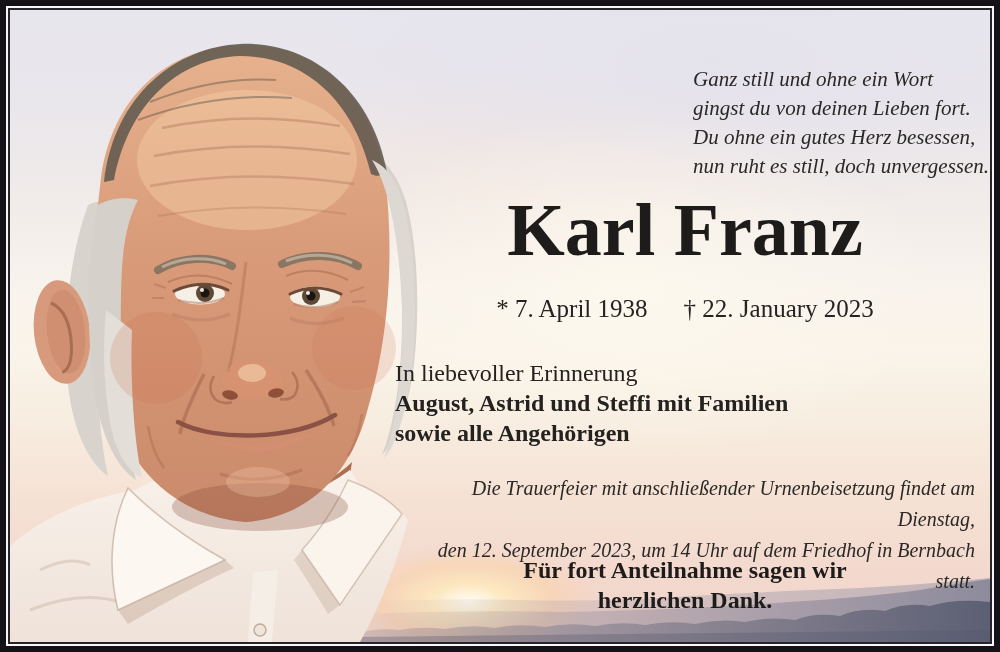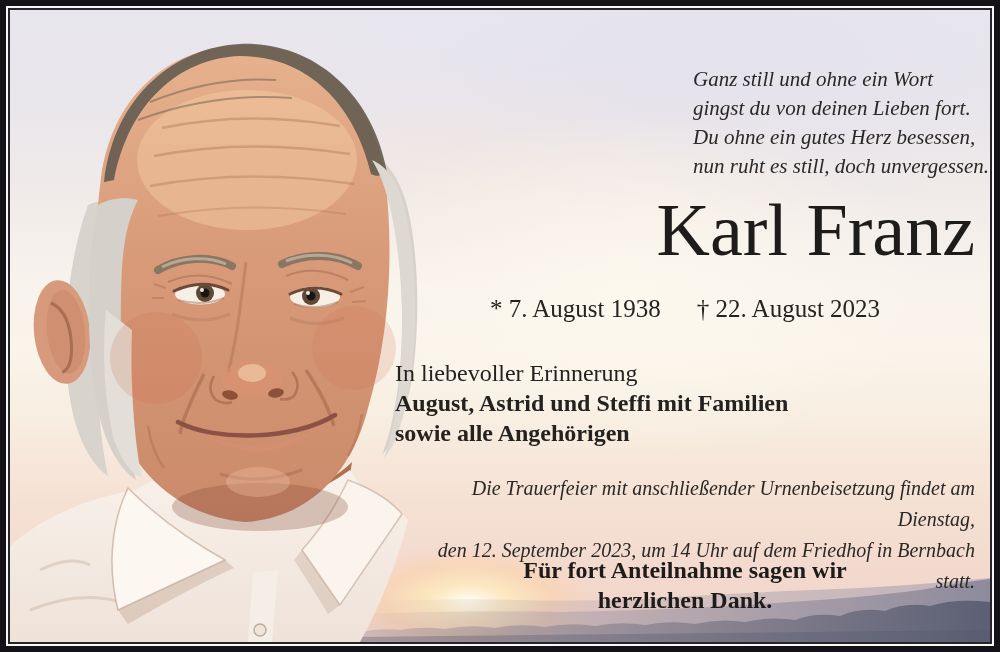--- a/index.html
+++ b/index.html
@@ -13,21 +13,21 @@
           radial-gradient(ellipse 420px 160px at 52% 27%, rgba(247,228,218,0.45), rgba(247,228,218,0) 75%),
           linear-gradient(180deg,#e8e6ed 0%,#e9e6ec 14%,#f0ebe9 29%,#f8f3ec 44%,#faf4ea 54%,
                           #f7ecdf 66%,#f5e1d4 78%,#f3d8cd 90%,#eed2c9 100%);}
   .sun{position:absolute;left:330px;top:486px;width:340px;height:146px;pointer-events:none;
        background:radial-gradient(ellipse 50% 50% at 38% 72%, #fffdf2 0%, rgba(253,233,192,0.95) 22%,
                   rgba(251,211,168,0.55) 50%, rgba(248,202,172,0) 75%);}
   .hills{position:absolute;left:350px;bottom:0;width:630px;height:92px;}
   .portrait{position:absolute;left:0;bottom:0;width:455px;height:632px;}
   .txt{position:absolute;line-height:1.2;margin-top:26px;}
   .poem{left:683px;top:29px;font-style:italic;font-size:21px;line-height:29px;color:#2a2826;}
-  .name{left:385px;top:157px;width:580px;text-align:right;font-size:74px;font-weight:normal;
+  .name{left:385px;top:157px;width:580px;text-align:center;font-size:74px;font-weight:bold;
         line-height:1;letter-spacing:0px;color:#1e1c1b;}
   .dates{left:385px;top:258px;width:580px;text-align:center;font-size:25px;color:#262422;}
   .dates .sep{display:inline-block;width:36px;}
   .memorial{left:385px;top:322px;width:580px;text-align:left;font-size:24px;line-height:30px;}
   .memorial .b{font-weight:bold;}
   .funeral{left:385px;top:437px;width:580px;text-align:right;font-style:italic;
            font-size:20px;line-height:31px;color:#2a2826;}
   .thanks{left:385px;top:519px;width:580px;text-align:center;font-weight:bold;
           font-size:24px;line-height:30px;color:#1e1c1b;}
 </style>
@@ -172,21 +172,21 @@
     <div class="txt poem">
       <div>Ganz still und ohne ein Wort</div>
       <div>gingst du von deinen Lieben fort.</div>
       <div>Du ohne ein gutes Herz besessen,</div>
       <div>nun ruht es still, doch unvergessen.</div>
     </div>
 
     <div class="txt name">Karl Franz</div>
 
     <div class="txt dates">
-      <span>* 7. August 1938</span><span class="sep"></span><span>† 22. August 2023</span>
+      <span>* 7. April 1938</span><span class="sep"></span><span>† 22. January 2023</span>
     </div>
 
     <div class="txt memorial">
       <div>In liebevoller Erinnerung</div>
       <div class="b">August, Astrid und Steffi mit Familien</div>
       <div class="b">sowie alle Angehörigen</div>
     </div>
 
     <div class="txt funeral">
       <div>Die Trauerfeier mit anschließender Urnenbeisetzung findet am Dienstag,</div>

